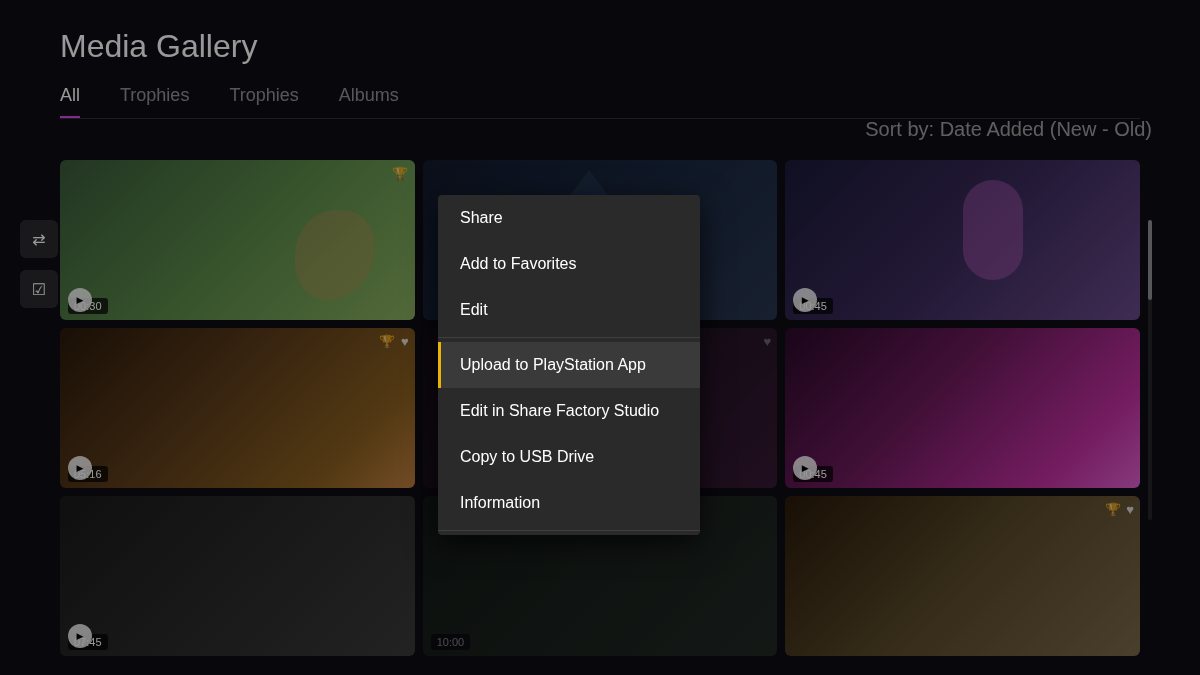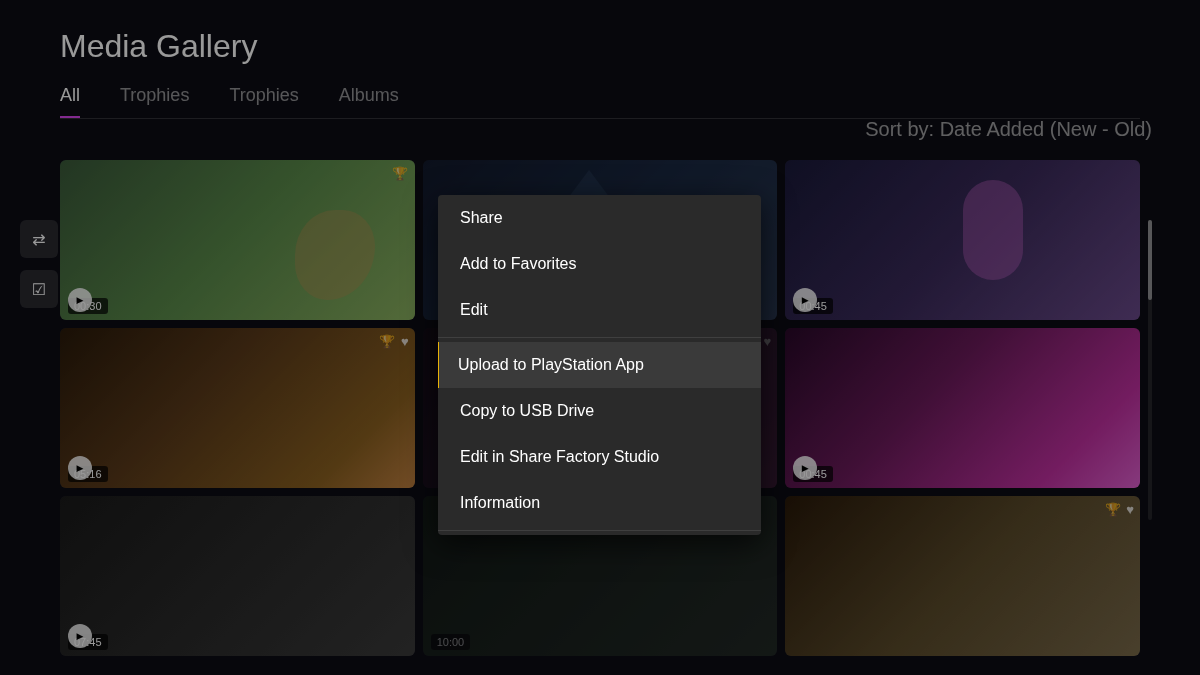--- a/index.html
+++ b/index.html
@@ -190,40 +190,40 @@
     
     .thumb-dimmed {
       opacity: 0.45;
     }
 
     
     .context-menu {
       position: absolute;
       left: 438px;
       top: 195px;
-      width: 323px;
+      width: 262px;
       background: #2a2a2a;
       border-radius: 4px;
       overflow: hidden;
       z-index: 100;
       box-shadow: 0 8px 32px rgba(0,0,0,0.7);
     }
 
     .menu-item {
       padding: 14px 22px;
       font-size: 16px;
       color: #ffffff;
       cursor: pointer;
       transition: background 0.1s;
       user-select: none;
     }
 
     .menu-item.highlighted {
       background: #3a3a3a;
-      border-left: 1px solid #eab308;
+      border-left: 3px solid #eab308;
       padding-left: 19px;
     }
 
     .menu-divider {
       height: 1px;
       background: rgba(255,255,255,0.1);
       margin: 4px 0;
     }
 
     
@@ -348,20 +348,20 @@
 
 <div class="context-menu">
 
   <div class="menu-item">Share</div>
   <div class="menu-item">Add to Favorites</div>
   <div class="menu-item">Edit</div>
 
   <div class="menu-divider"></div>
 
   <div class="menu-item highlighted">Upload to PlayStation App</div>
+  <div class="menu-item">Edit in Share Factory Studio</div>
   <div class="menu-item">Copy to USB Drive</div>
-  <div class="menu-item">Edit in Share Factory Studio</div>
   <div class="menu-item">Information</div>
 
   <div class="menu-divider"></div>
 
 
 </div>
 
 </body></html>

